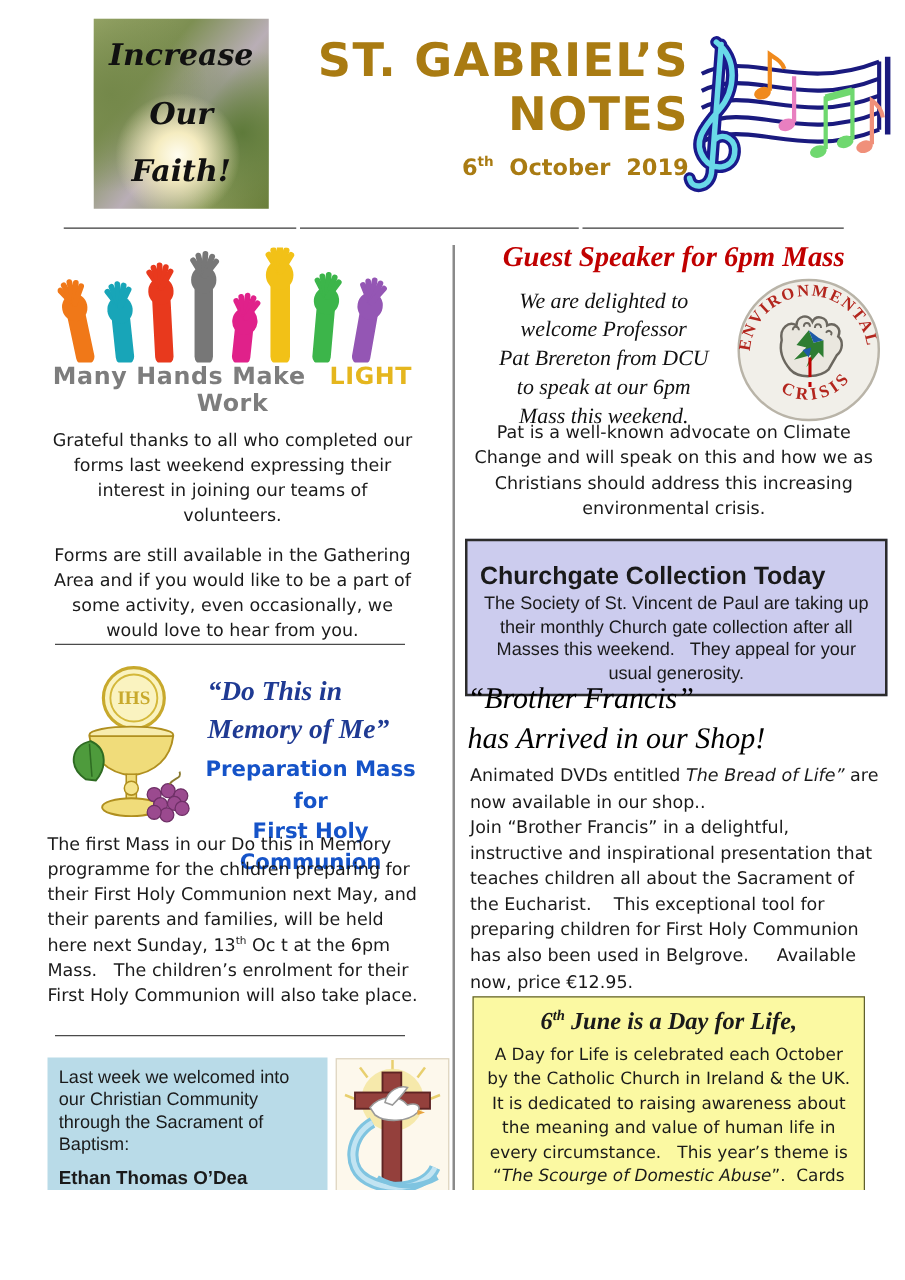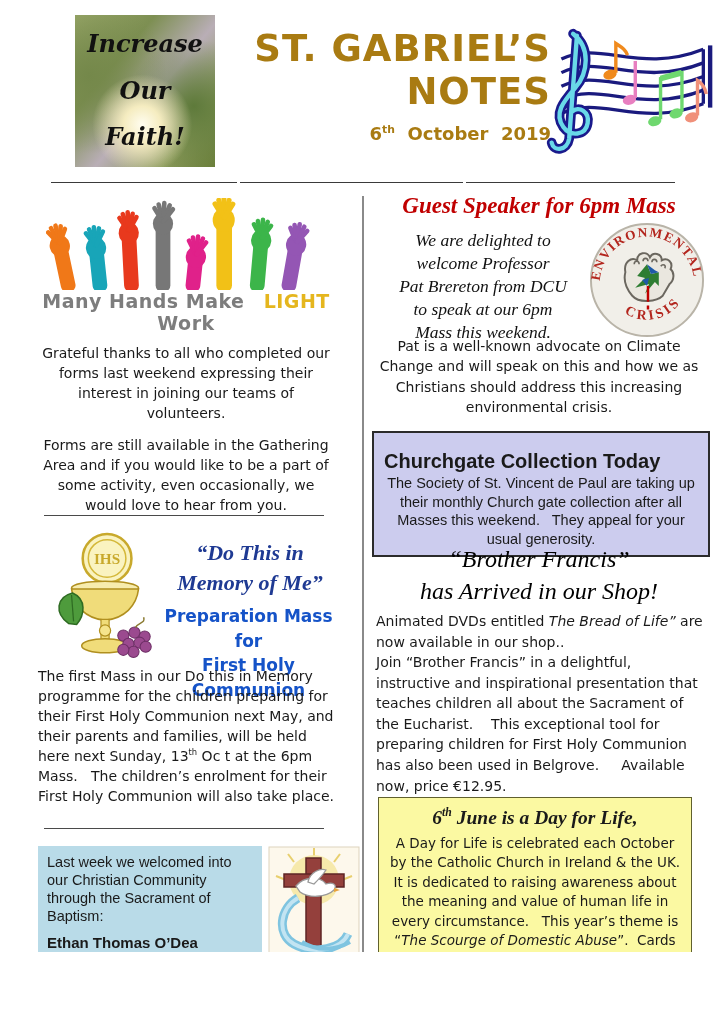--- a/index.html
+++ b/index.html
@@ -34,21 +34,21 @@
   .hands-svg{position:absolute;left:8px;top:2px;}
   .hands-cap{position:absolute;left:0;top:94px;width:296px;text-align:center;
      font-weight:bold;font-size:19px;color:#7d7d7d;letter-spacing:0.5px;}
   .hands-cap .lt{color:#e5b61e;margin-left:12px;}
   .lpara1{position:absolute;left:0;top:148px;width:296px;text-align:center;
      font-size:14px;line-height:1.42;white-space:pre-wrap;}
   .lpara2{position:absolute;left:0;top:240px;width:296px;text-align:center;
      font-size:14px;line-height:1.42;white-space:pre-wrap;}
   .hline1{position:absolute;left:6px;top:319px;width:280px;border-top:1.2px solid #4a4a4a;}
   .chalice{position:absolute;left:8px;top:334px;}
-  .comm-head{position:absolute;left:128px;top:342px;width:168px;text-align:center;
+  .comm-head{position:absolute;left:128px;top:342px;width:168px;text-align:left;
      font-family:"Liberation Serif","DejaVu Serif",serif;font-style:italic;font-weight:bold;
      color:#1f3a93;font-size:22px;line-height:1.35;}
   .comm-sub{position:absolute;left:118px;top:408px;width:185px;text-align:center;
      font-weight:bold;color:#1553c8;font-size:17px;line-height:1.45;}
   .comm-body{position:absolute;left:0;top:470px;width:302px;font-size:14px;
      line-height:1.43;white-space:pre-wrap;}
   .hline2{position:absolute;left:6px;top:632px;width:280px;border-top:1.2px solid #4a4a4a;}
   .bapt-box{position:absolute;left:0;top:650px;width:224px;background:#b9dbe8;
      padding:7px 9px;box-sizing:border-box;font-family:"Liberation Sans",sans-serif;}
   .bapt-h{font-weight:bold;font-size:17px;text-align:center;margin-bottom:5px;}
@@ -63,21 +63,21 @@
      font-family:"Liberation Serif","DejaVu Serif",serif;font-style:italic;
      font-size:17.5px;line-height:1.32;color:#111;}
   .env-logo{position:absolute;left:214px;top:28px;}
   .guest-b{position:absolute;left:0;top:143px;width:330px;text-align:center;
      font-size:14px;line-height:1.45;}
   .church-box{position:absolute;left:-2px;top:238px;width:338px;background:#ccccee;
      border:2px solid #2b2b2b;box-sizing:border-box;padding:17px 8px 7px 8px;
      font-family:"Liberation Sans",sans-serif;}
   .church-h{font-weight:bold;font-size:20px;margin:0 0 1px 2px;}
   .church-b{font-size:14.5px;line-height:1.28;text-align:center;white-space:pre-wrap;}
-  .bf-h{position:absolute;left:0;top:350px;width:330px;text-align:center;
+  .bf-h{position:absolute;left:0;top:350px;width:330px;text-align:left;
      font-family:"Liberation Serif","DejaVu Serif",serif;font-style:italic;
      font-size:24px;line-height:1.35;color:#000;}
   .bf-b{position:absolute;left:2px;top:418px;width:328px;font-size:14px;
      line-height:1.47;white-space:pre-wrap;}
   .dfl-box{position:absolute;left:4px;top:604px;width:314px;background:#fbf9a2;
      border:1.5px solid #60602e;box-sizing:border-box;padding:8px 8px 10px 8px;}
   .dfl-h{text-align:center;font-family:"Liberation Serif","DejaVu Serif",serif;
      font-style:italic;font-weight:bold;font-size:19.5px;margin-bottom:5px;}
   .dfl-b{text-align:center;font-size:13.5px;line-height:1.45;white-space:pre-wrap;}
   .it{font-style:italic;}

